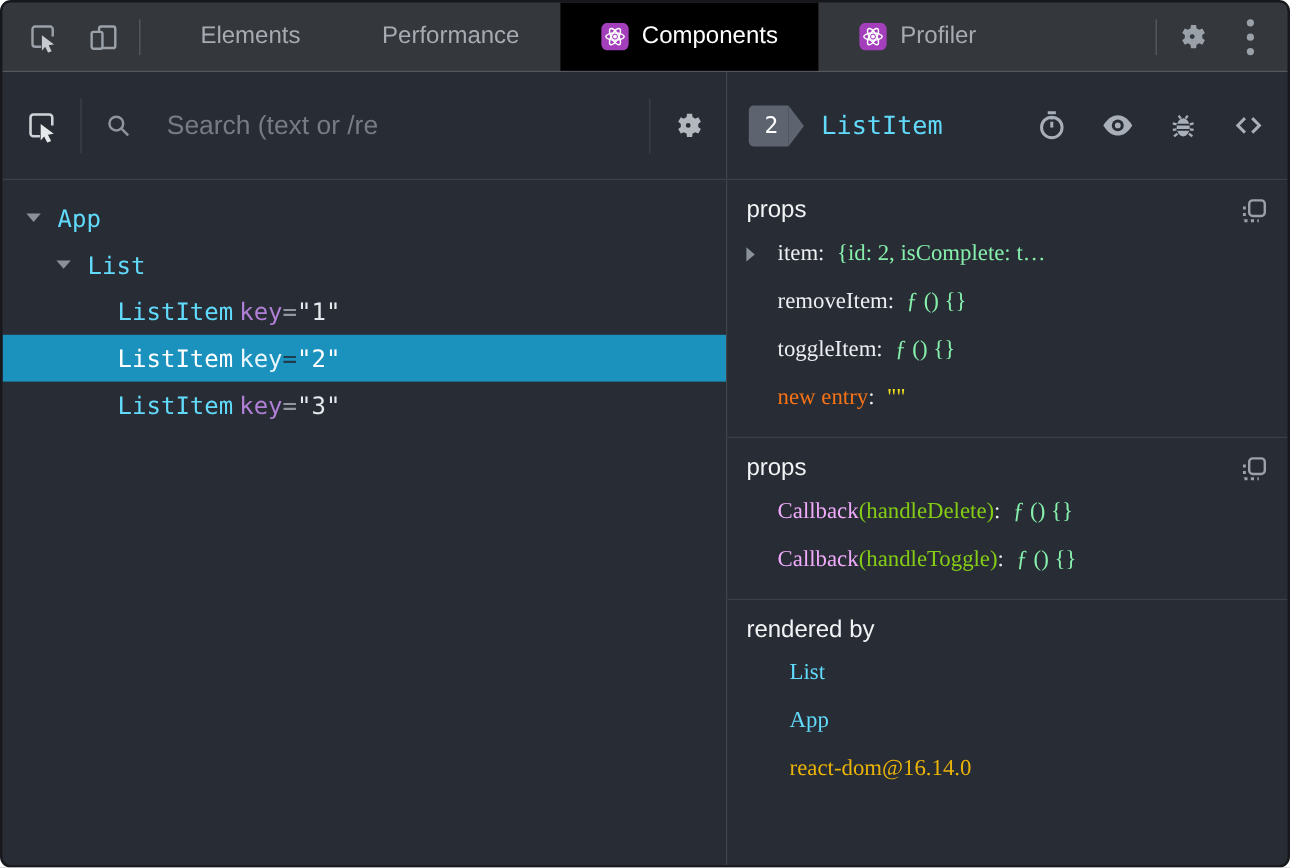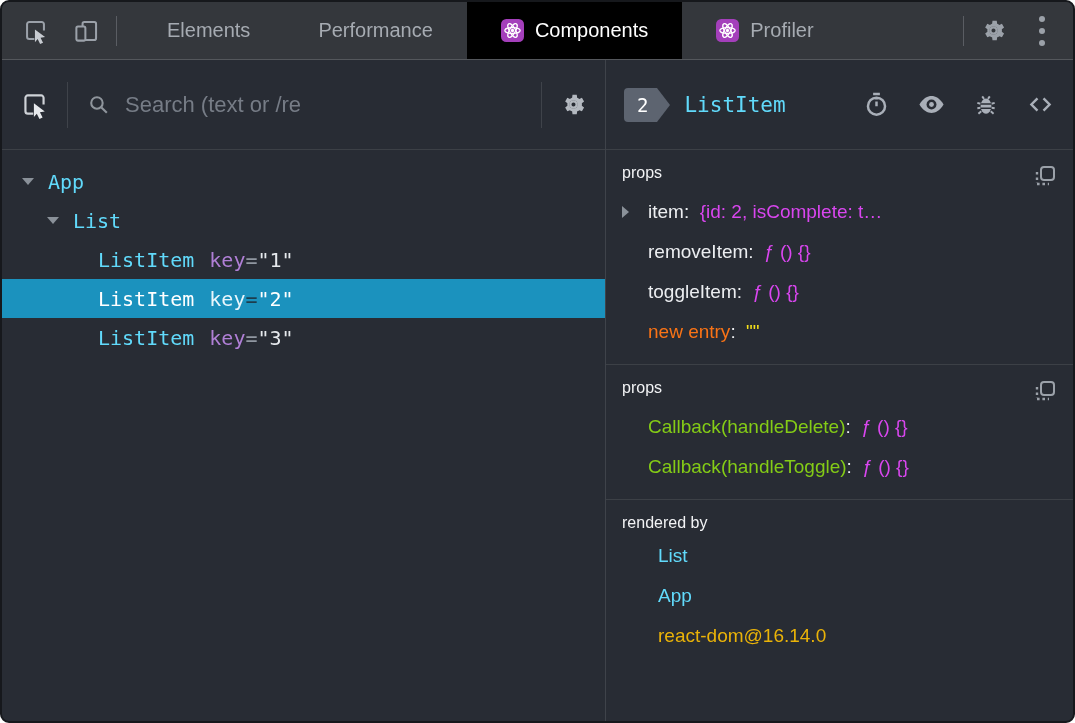--- a/index.html
+++ b/index.html
@@ -44,33 +44,33 @@
   .left-toolbar {
     height:90px; flex:0 0 90px;
     display:flex; align-items:center;
     border-bottom:1px solid #3c4046;
     padding:0 18px;
   }
   .tall-divider { width:1px; height:46px; background:#3f434a; margin:0 18px; }
   .search-input {
     flex:1; background:transparent; border:none; outline:none;
     color:#dde0e4; font-size:22px; font-family:"Liberation Sans", sans-serif;
-    margin-left:14px; min-width:0;
+    margin-left:28px; min-width:0;
   }
   .search-input::placeholder { color:#767c86; }
 
   
   .tree { flex:1; padding-top:12px; font-family:"DejaVu Sans Mono", monospace; font-size:20px; overflow:hidden; }
   .tree-row { height:39px; display:flex; align-items:center; cursor:default; }
   .tree-row.selected { background:#1b92be; }
   .indent { flex:0 0 auto; }
   .arrow-slot { width:26px; display:flex; align-items:center; justify-content:flex-start; flex:0 0 26px; }
   .tri-down { width:0; height:0; border-left:6px solid transparent; border-right:6px solid transparent; border-top:7px solid #8a9199; }
   .tname { color:#61dafb; }
-  .tattr { color:#b07fd6; margin-left:15px; }
+  .tattr { color:#b07fd6; margin-left:5px; }
   .teq  { color:#9097a1; }
   .tval { color:#e6e9ed; }
   .tree-row.selected .tname { color:#ffffff; }
   .tree-row.selected .tattr { color:#e9f6fc; }
   .tree-row.selected .teq  { color:#1d3d4d; }
   .tree-row.selected .tval { color:#ffffff; }
 
   
   .right-header {
     height:90px; flex:0 0 90px;
@@ -90,34 +90,34 @@
     border-top:17px solid transparent; border-bottom:17px solid transparent;
     border-left:13px solid #5d6470;
   }
   .selected-name { color:#61dafb; font-family:"DejaVu Sans Mono", monospace; font-size:21px; margin-left:14px; }
   .right-header-icons { margin-left:auto; display:flex; align-items:center; gap:27px; }
 
   
   .section { padding:14px 16px 12px; border-bottom:1px solid #3c4046; }
   .section:last-child { border-bottom:none; }
   .section-head { display:flex; align-items:flex-start; justify-content:space-between; margin-bottom:4px; }
-  .section-title { color:#f2f3f5; font-size:16px; }
+  .section-title { color:#f2f3f5; font-size:20px; }
   .mono-row {
-    font-family:Liberation Sans, sans-serif; font-size:19px;
+    font-family:Liberation Serif, serif; font-size:19px;
     height:40px; display:flex; align-items:center; white-space:pre;
   }
   .parrow-slot { width:26px; flex:0 0 26px; display:flex; align-items:center; }
   .tri-right { width:0; height:0; border-top:6px solid transparent; border-bottom:6px solid transparent; border-left:7px solid #8a9199; }
   .pname { color:#eceef1; }
   .pname.muted { color:#f97316; }
   .psep { color:#eceef1; }
-  .pval { color:#d946ef; margin-left:0.55em; }
+  .pval { color:#86efac; margin-left:0.55em; }
   .pval.yellow { color:#f5e01a; }
   .hook-indent { width:26px; flex:0 0 26px; }
-  .hprefix { color:#84cc16; }
+  .hprefix { color:#f0abfc; }
   .hfn { color:#84cc16; }
   .rb-row { padding-left:36px; }
   .rb-link { color:#61dafb; cursor:pointer; }
   .rb-plain { color:#eab308; }
 
   svg { display:block; }
 </style>
 </head>
 <body>
 

